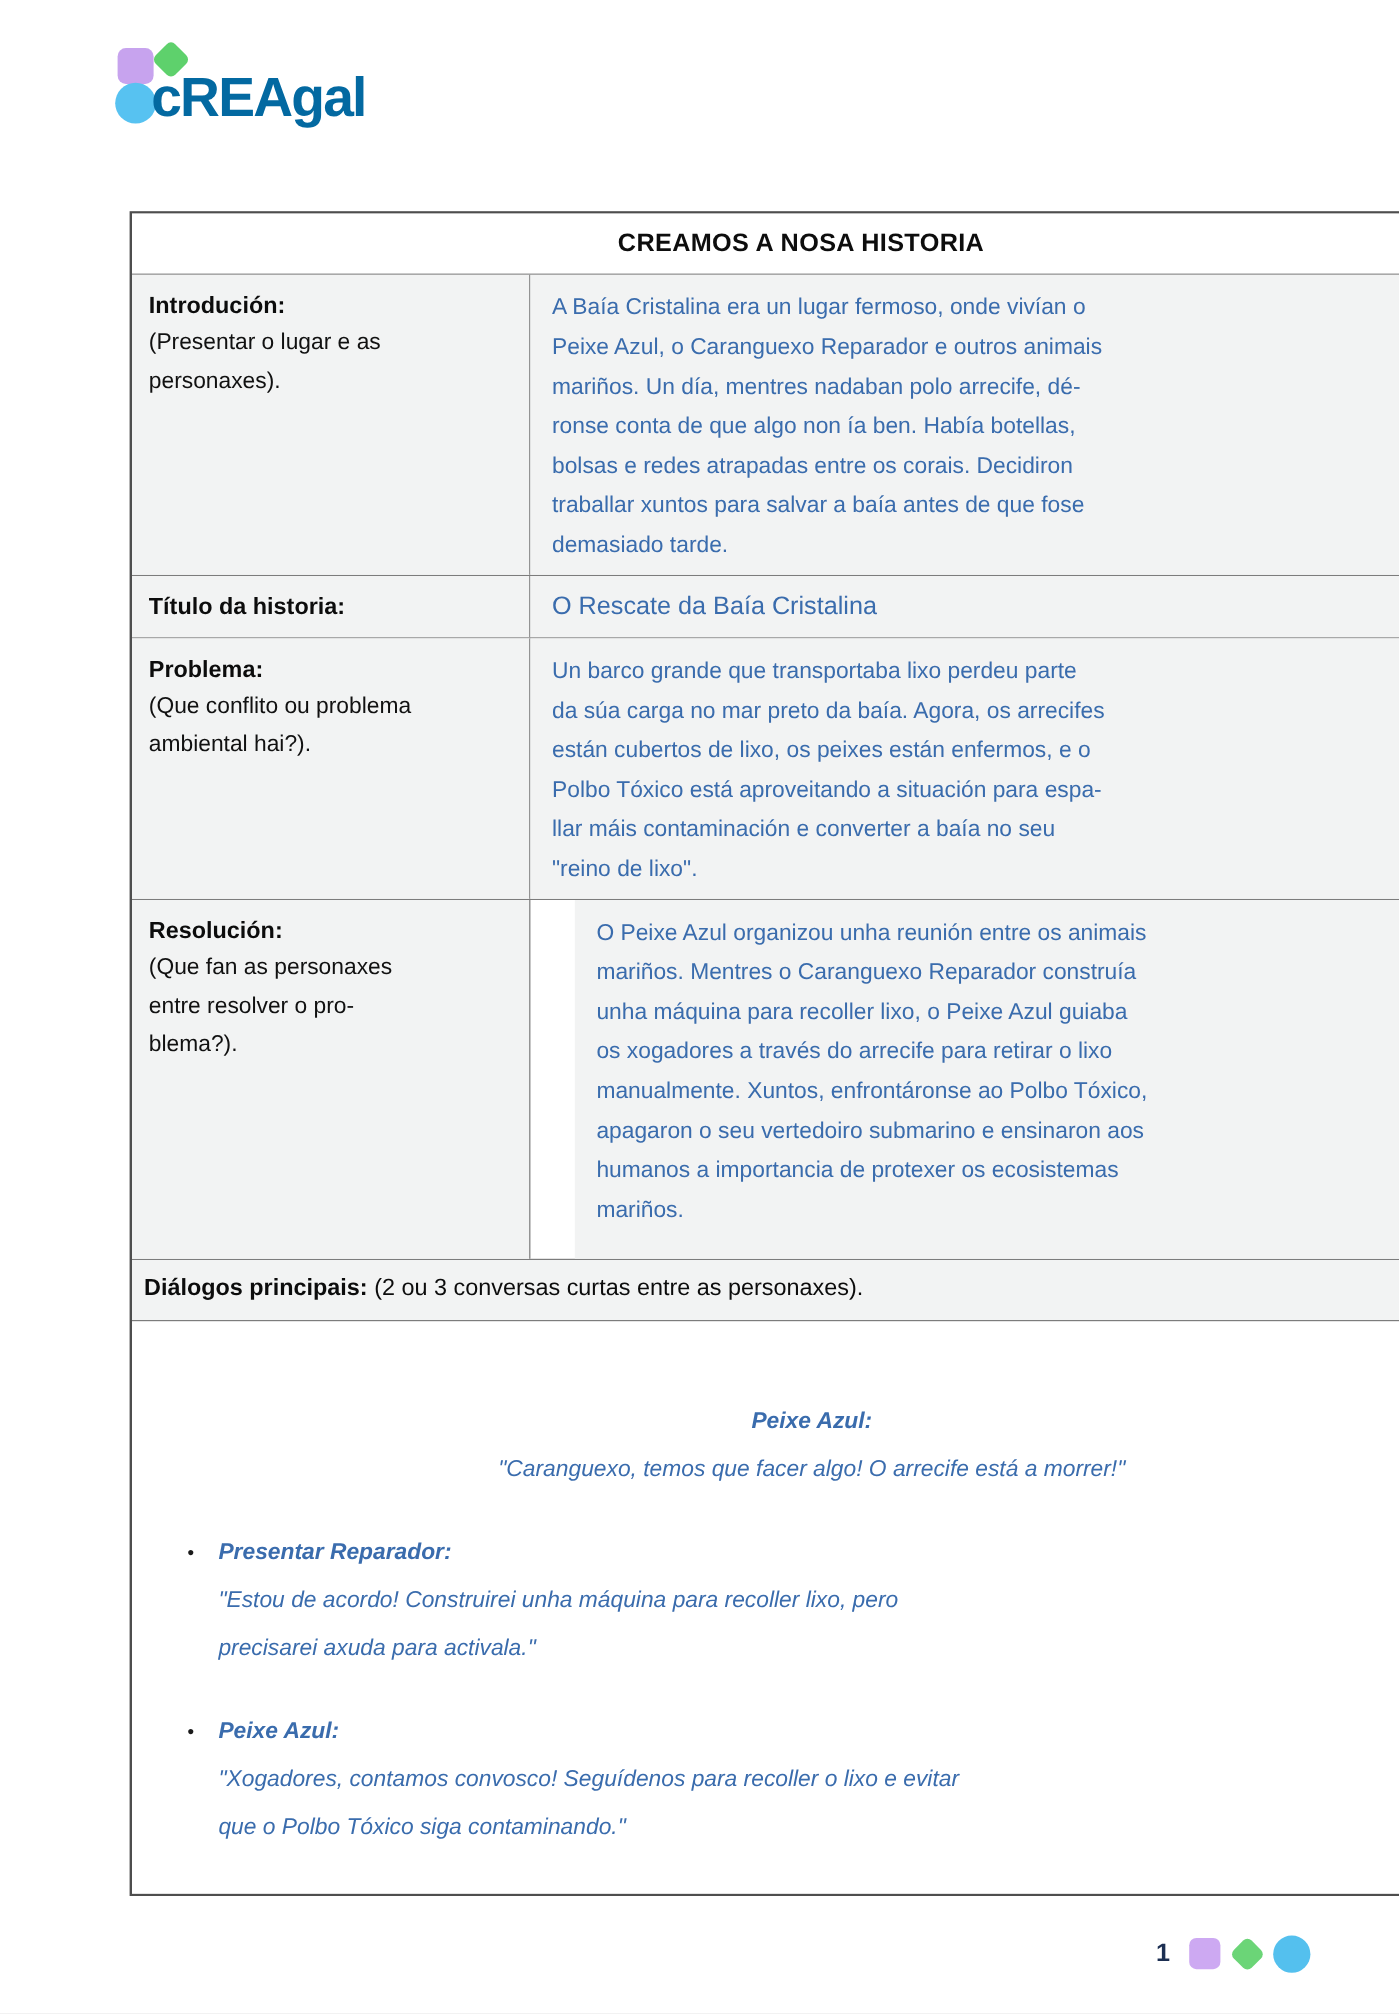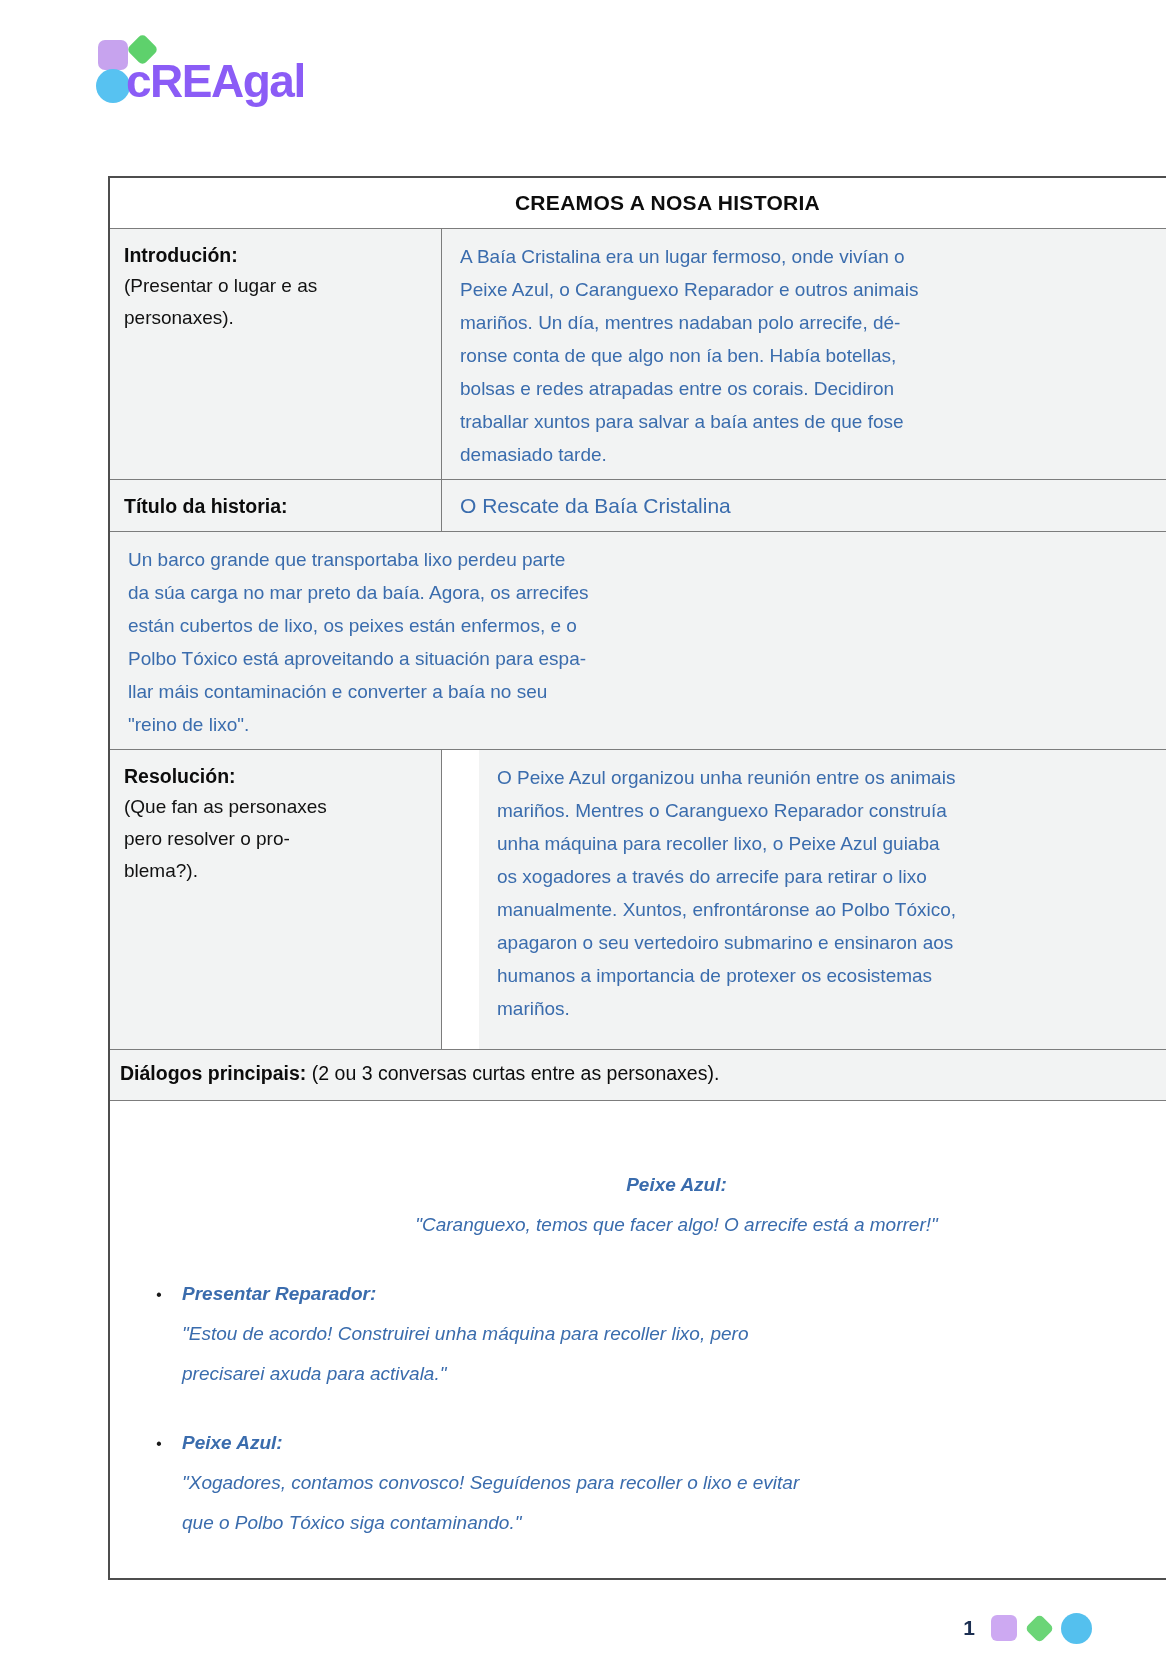--- a/index.html
+++ b/index.html
@@ -12,21 +12,21 @@
 
   
   .logo { position:absolute; left:96px; top:38px; width:280px; height:70px; }
   .logo-sq { position:absolute; left:2px; top:2px; width:30px; height:30px;
              background:#c7a3ee; border-radius:7px; }
   .logo-di { position:absolute; left:35px; top:0px; width:23px; height:23px;
              background:#5ed16c; border-radius:5px; transform:rotate(45deg); }
   .logo-ci { position:absolute; left:0px; top:31px; width:34px; height:34px;
              background:#57c2f1; border-radius:50%; }
   .logo-text { position:absolute; left:30px; top:16px; font-size:46px; font-weight:bold;
-               color:#8b5cf6; letter-spacing:-1.5px; }
+               color:#0369a1; letter-spacing:-1.5px; }
 
   
   .doc-table {
     position:absolute; left:108px; top:176px; width:1119px;
     border:2px solid #4e4e4e; background:#fff;
   }
   .row { display:flex; border-top:1px solid #7c7c7c; }
   .row:first-child { border-top:none; }
 
   .head-row { height:50px; background:#ffffff; align-items:center; justify-content:center; }
@@ -101,33 +101,38 @@
     </div>
 
     <div class="row r-titulo">
       <div class="label-cell">
         <div class="row-label">Título da historia:</div>
       </div>
       <div class="value-cell lines">O Rescate da Baía Cristalina</div>
     </div>
 
     <div class="row r-problema">
+      <div class="label-cell">
+        <div class="row-label">Problema:</div>
+        <div class="row-note lines">(Que conflito ou problema
+ambiental hai?).</div>
+      </div>
       <div class="value-cell lines">Un barco grande que transportaba lixo perdeu parte
 da súa carga no mar preto da baía. Agora, os arrecifes
 están cubertos de lixo, os peixes están enfermos, e o
 Polbo Tóxico está aproveitando a situación para espa-
 llar máis contaminación e converter a baía no seu
 "reino de lixo".</div>
     </div>
 
     <div class="row r-resol">
       <div class="label-cell">
         <div class="row-label">Resolución:</div>
         <div class="row-note lines">(Que fan as personaxes
-pero resolver o pro-
+entre resolver o pro-
 blema?).</div>
       </div>
       <div class="value-cell lines">O Peixe Azul organizou unha reunión entre os animais
 mariños. Mentres o Caranguexo Reparador construía
 unha máquina para recoller lixo, o Peixe Azul guiaba
 os xogadores a través do arrecife para retirar o lixo
 manualmente. Xuntos, enfrontáronse ao Polbo Tóxico,
 apagaron o seu vertedoiro submarino e ensinaron aos
 humanos a importancia de protexer os ecosistemas
 mariños.</div>

